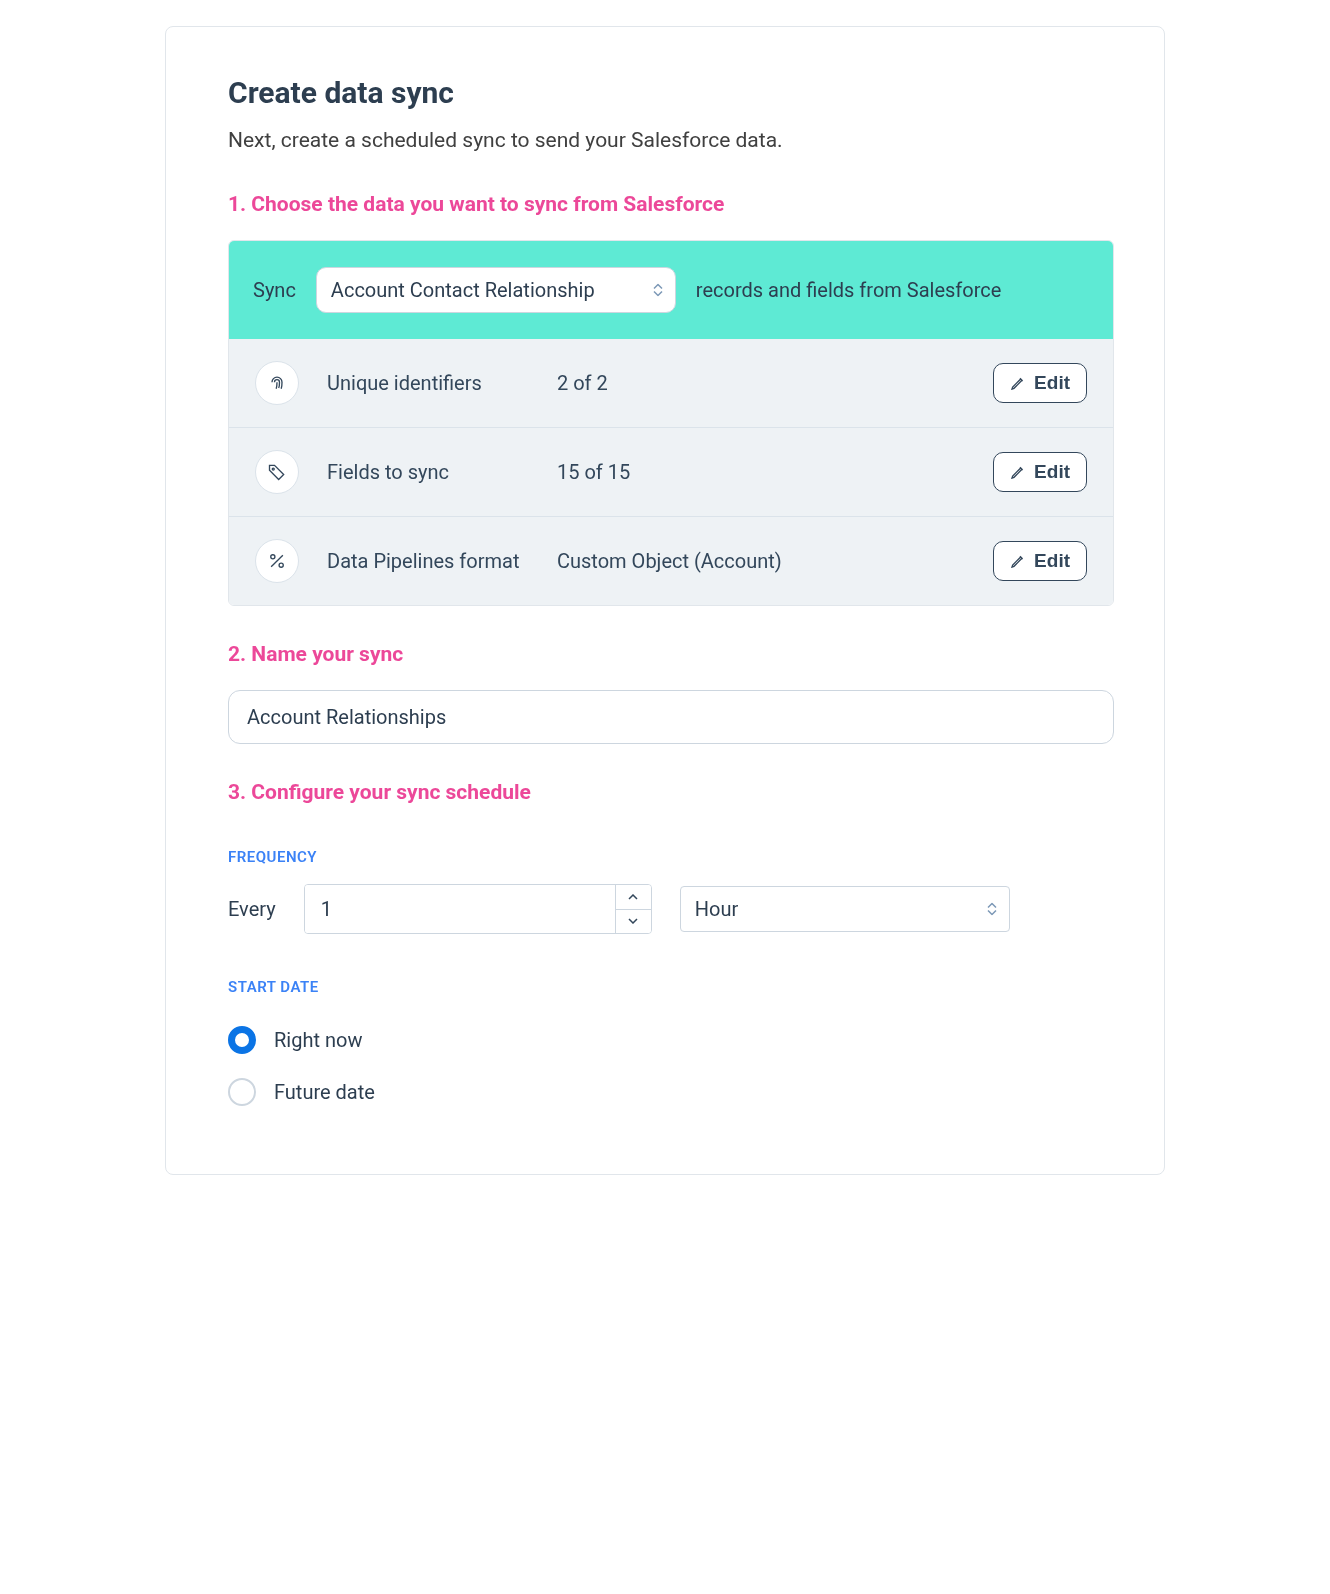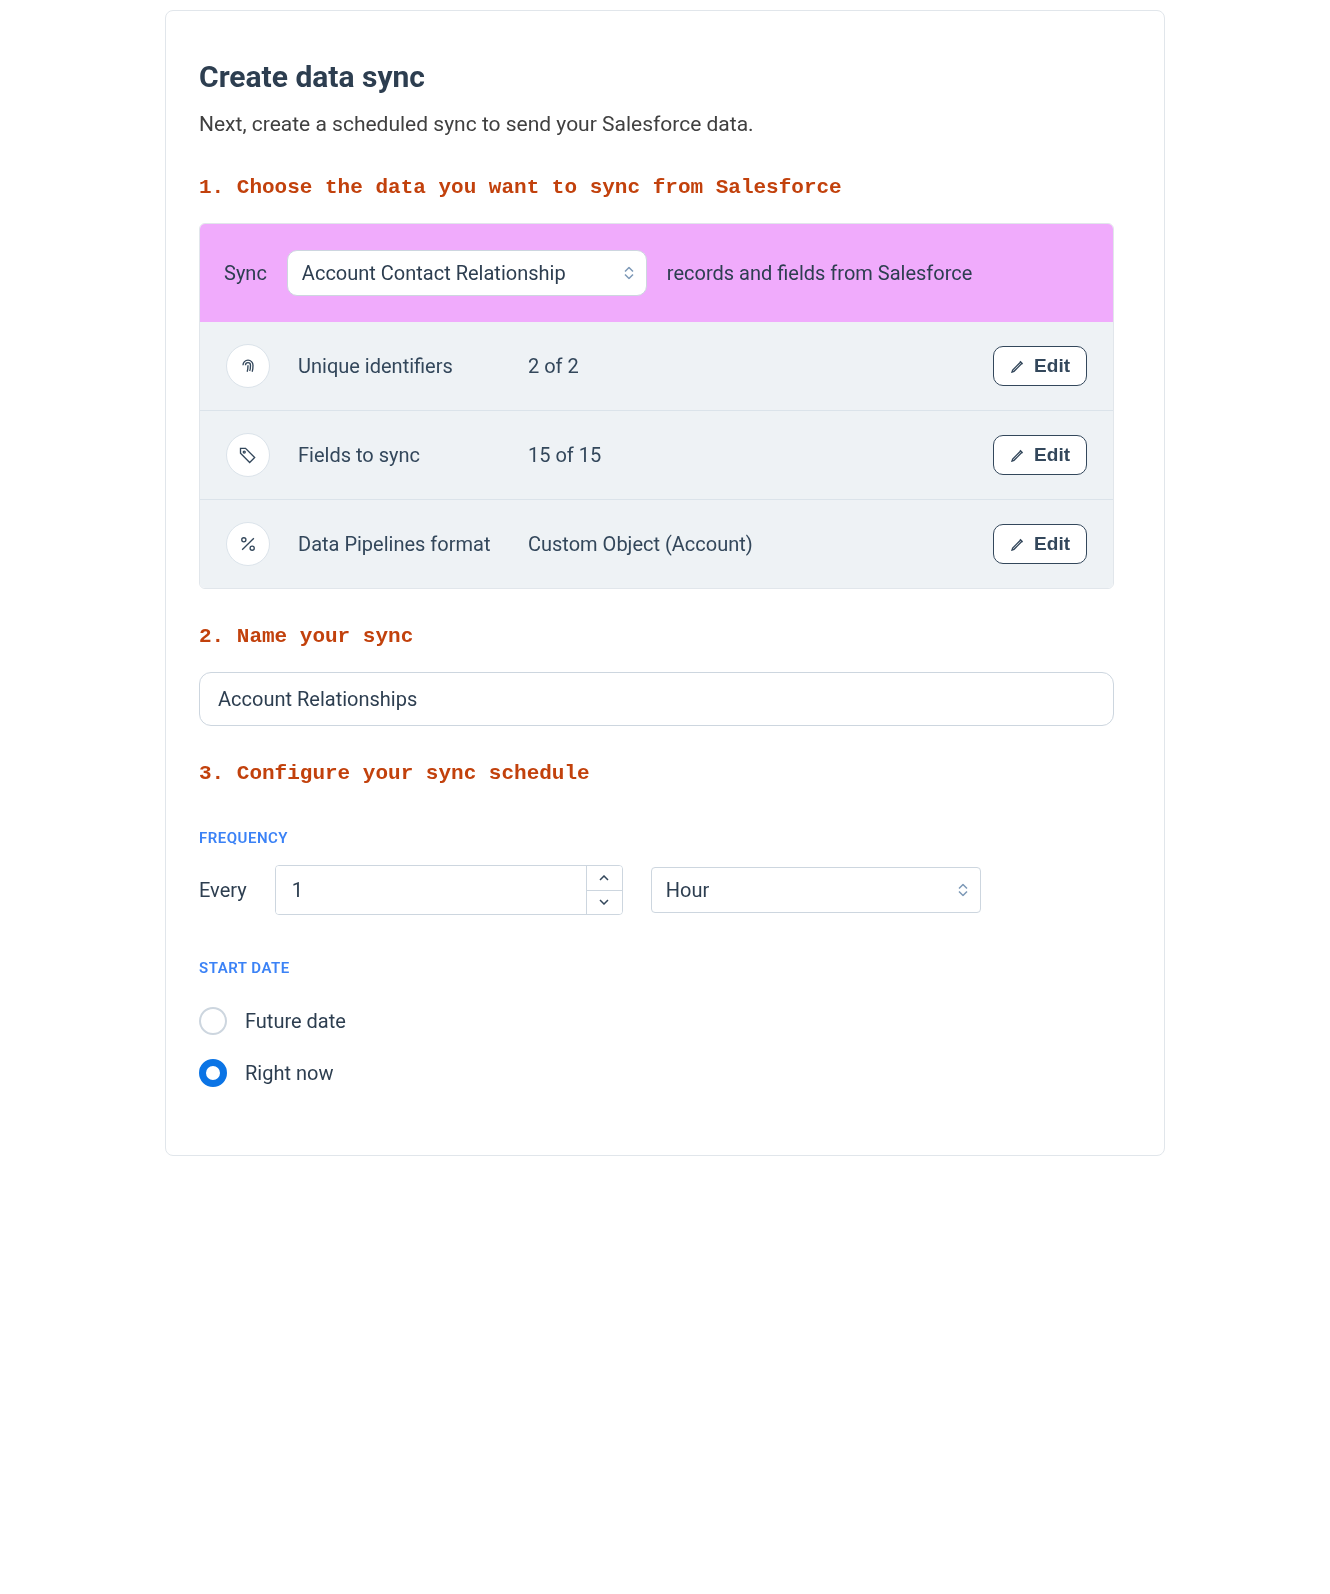--- a/index.html
+++ b/index.html
@@ -5,54 +5,53 @@
   * { box-sizing: border-box; margin: 0; padding: 0; }
   body {
     font-family: -apple-system, BlinkMacSystemFont, "Segoe UI", Roboto, sans-serif;
     background: #fff;
     color: #2d3e50;
     padding: 10px;
   }
   .panel {
     border: 1px solid #e1e6eb;
     border-radius: 8px;
-    padding: 48px 50px 56px 33px;
+    padding: 48px 50px 56px 62px;
     max-width: 1000px;
-    margin: 0 auto;
+    margin: 16px auto;
   }
   .page-title {
     font-size: 30px;
     font-weight: 700;
     color: #2d3e50;
     margin-bottom: 18px;
   }
   .page-subtitle {
     font-size: 21px;
     color: #404040;
     margin-bottom: 40px;
   }
   .section-heading {
     font-size: 21px;
     font-weight: 700;
-    color: #c2410c;
+    color: #ec4899;
     margin-bottom: 24px;
-    font-family: Liberation Mono, monospace;
   }
   .section-heading.mt { margin-top: 36px; }
   .box {
     border: 1px solid #e1e6eb;
     border-radius: 6px;
     overflow: hidden;
   }
   .box-header {
     display: flex;
     align-items: center;
     gap: 20px;
     padding: 26px 24px;
-    background: #f0abfc;
+    background: #5eead4;
   }
   .sync-prefix, .sync-suffix {
     font-size: 20px;
     color: #2d3e50;
   }
   .select {
     position: relative;
     display: inline-flex;
     align-items: center;
     border: 1px solid #cdd6df;
@@ -331,22 +330,22 @@
         <svg class="caret-svg" viewBox="0 0 10 6">
             <path d="M1 1 L5 5 L9 1" fill="none" stroke="currentColor" stroke-width="1.5"></path>
           </svg>
       </span>
     </div>
   </div>
 
   <div class="sublabel">START DATE</div>
   <div class="radios">
     <label class="radio-row">
+      <span class="radio-dot checked"></span>
+      <span class="radio-label">Right now</span>
+    </label>
+    <label class="radio-row">
       <span class="radio-dot"></span>
       <span class="radio-label">Future date</span>
     </label>
-    <label class="radio-row">
-      <span class="radio-dot checked"></span>
-      <span class="radio-label">Right now</span>
-    </label>
   </div>
 
 </div>
 
 </body></html>

